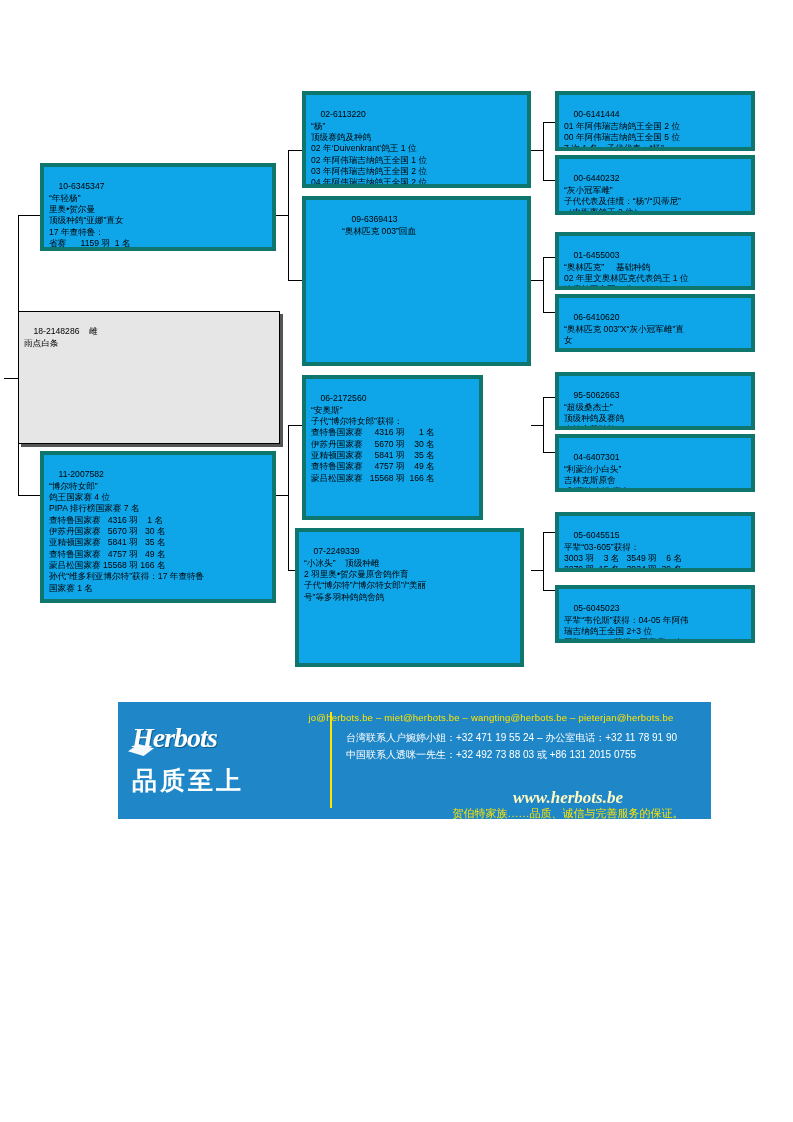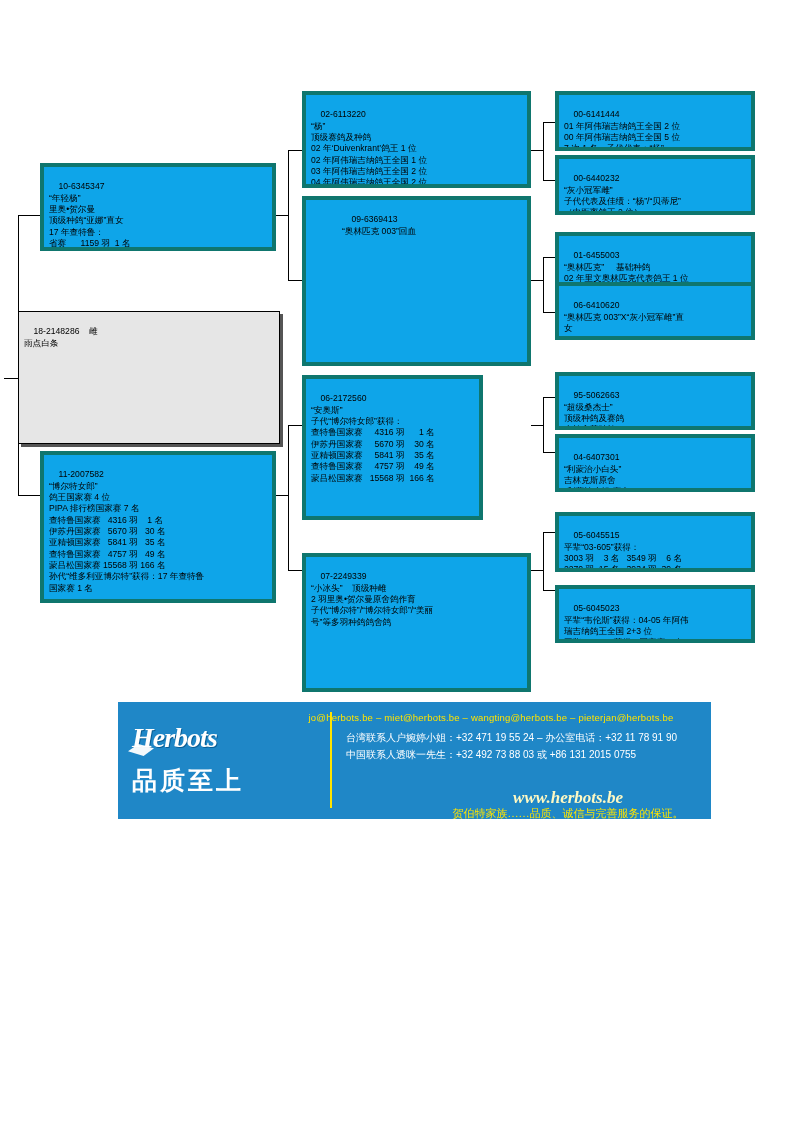--- a/index.html
+++ b/index.html
@@ -201,21 +201,21 @@
     <span>06-2172560
 “安奥斯”
 子代“博尔特女郎”获得：
 查特鲁国家赛     4316 羽      1 名
 伊苏丹国家赛     5670 羽    30 名
 亚精顿国家赛     5841 羽    35 名
 查特鲁国家赛     4757 羽    49 名
 蒙吕松国家赛   15568 羽  166 名</span>
   </div>
 
-  <div class="node" style="left:302px; top:528px; width:229px; height:139px;margin-top:25px;">
+  <div class="node" style="left:295px; top:528px; width:229px; height:139px;">
     <span>07-2249339
 “小冰头”    顶级种雌
 2 羽里奥•贺尔曼原舍鸽作育
 子代“博尔特”/“博尔特女郎”/“美丽
 号”等多羽种鸽鸽舍鸽</span>
   </div>
 
   <div class="node" style="left:555px; top:91px; width:200px; height:60px;">
     <span>00-6141444
 01 年阿伟瑞吉纳鸽王全国 2 位
@@ -230,21 +230,21 @@
 （中距离鸽王 2 位）</span>
   </div>
 
   <div class="node" style="left:555px; top:232px; width:200px; height:58px;">
     <span>01-6455003
 “奥林匹克”     基础种鸽
 02 年里文奥林匹克代表鸽王 1 位
 速度鸽王全国 2 位</span>
   </div>
 
-  <div class="node" style="left:555px; top:282px; width:200px; height:58px;">
+  <div class="node" style="left:555px; top:294px; width:200px; height:58px;">
     <span>06-6410620
 “奥林匹克 003”X“灰小冠军雌”直
 女</span>
   </div>
 
   <div class="node" style="left:555px; top:372px; width:200px; height:58px;">
     <span>95-5062663
 “超级桑杰士”
 顶级种鸽及赛鸽
 本鸽舍基础鸽</span>

